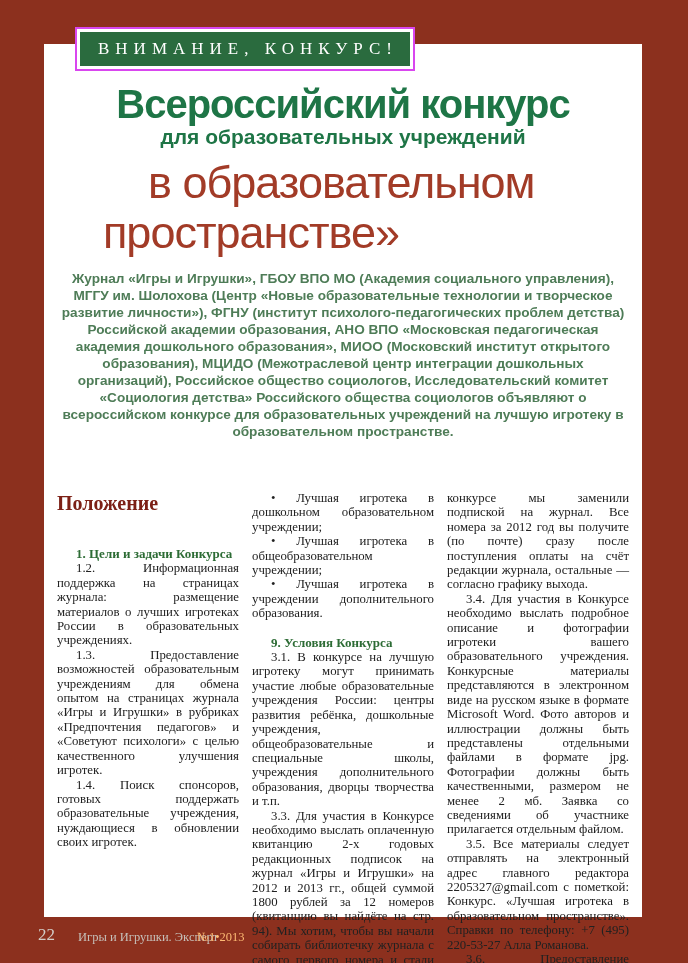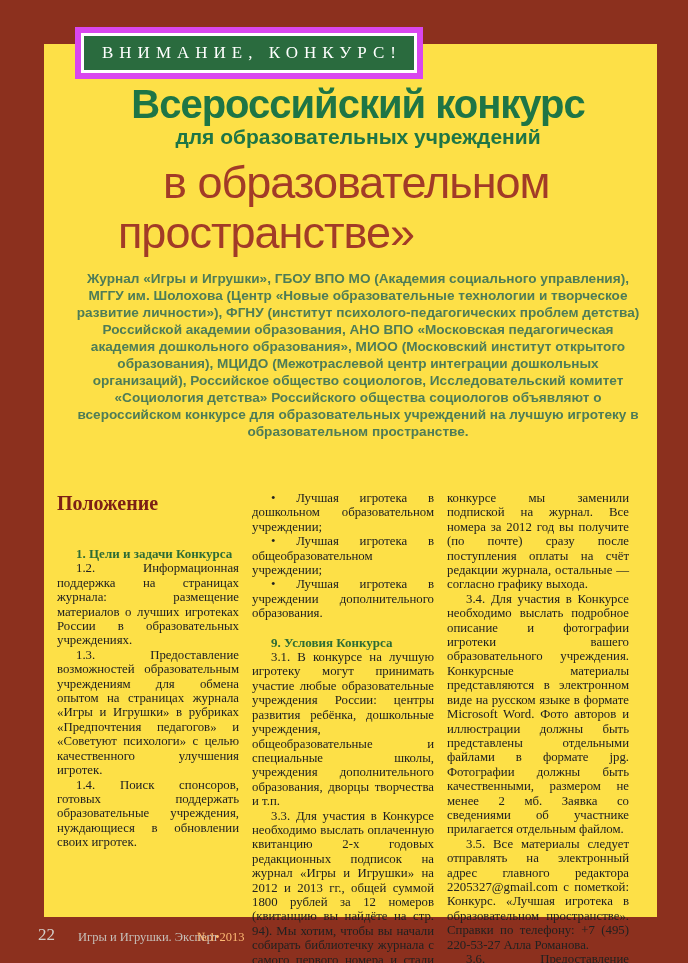--- a/index.html
+++ b/index.html
@@ -9,27 +9,26 @@
     position:relative;
     overflow:hidden;
   }
   .canvas {
     position:absolute; inset:0;
     background:#8c301e;
   }
   .page {
     position:absolute; left:44px; top:44px;
     width:598px; height:873px;
-    background:#fde047;
-    padding-left:15px;
+    background:#ffffff;
   }
   .banner {
     position:absolute; left:75px; top:27px;
     background:#ffffff; padding:3px;
-    border:6px solid #d946ef;
+    border:2px solid #d946ef;
     z-index:5;
   }
   .banner-inner {
     background:#2a6b3e; color:#ffffff;
     font-family:"Liberation Serif", serif;
     font-size:17px; letter-spacing:6px;
     padding:7px 12px 7px 18px;
     white-space:nowrap;
   }
   .h1 {

